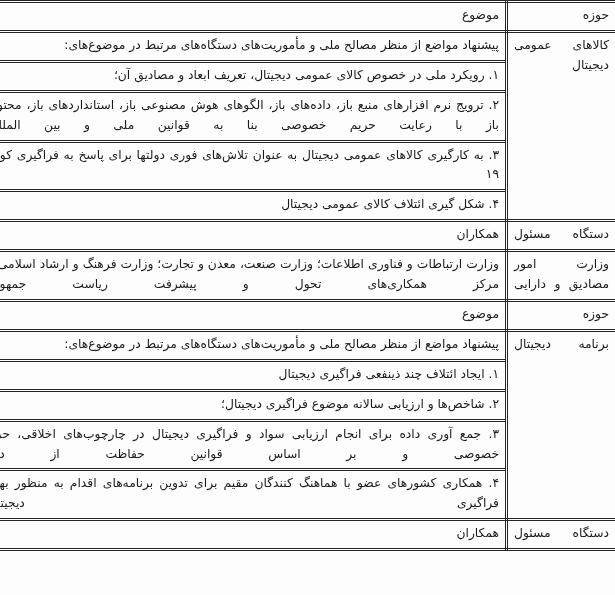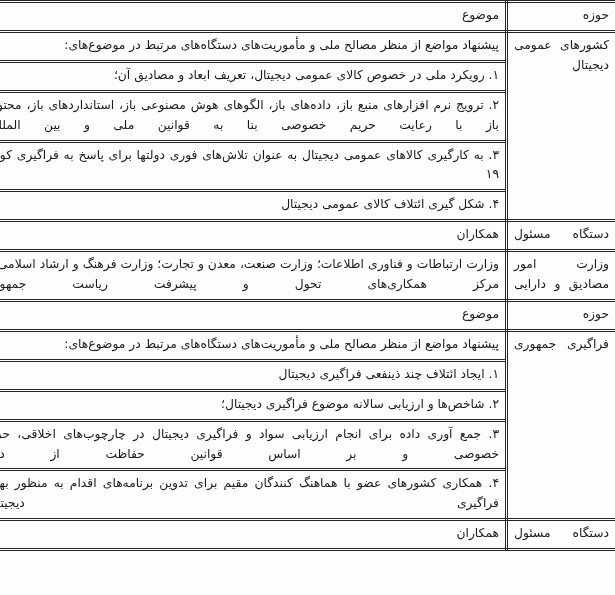--- a/index.html
+++ b/index.html
@@ -96,21 +96,21 @@
         <col class="c-subject">
       </colgroup>
       <tbody>
 
         <tr>
           <td class="header-cell">حوزه</td>
           <td class="header-cell">موضوع</td>
         </tr>
 
         <tr>
-          <td class="domain-cell" rowspan="5">کشورهای عمومی دیجیتال</td>
+          <td class="domain-cell" rowspan="5">کالاهای عمومی دیجیتال</td>
           <td class="subject-cell lead">پیشنهاد مواضع از منظر مصالح ملی و مأموریت‌های دستگاه‌های مرتبط در موضوع‌های:</td>
         </tr>
 
         <tr>
           <td class="subject-cell short">۱. رویکرد ملی در خصوص کالای عمومی دیجیتال، تعریف ابعاد و مصادیق آن؛</td>
         </tr>
         <tr>
           <td class="subject-cell">۲. ترویج نرم افزارهای منبع باز، داده‌های باز، الگوهای هوش مصنوعی باز، استانداردهای باز، محتوای باز با رعایت حریم خصوصی بنا به قوانین ملی و بین المللی؛</td>
         </tr>
         <tr>
@@ -129,21 +129,21 @@
           <td class="domain-cell">وزارت امور مصادیق و دارایی</td>
           <td class="subject-cell">وزارت ارتباطات و فناوری اطلاعات؛ وزارت صنعت، معدن و تجارت؛ وزارت فرهنگ و ارشاد اسلامی؛ و مرکز همکاری‌های تحول و پیشرفت ریاست جمهوری</td>
         </tr>
 
         <tr>
           <td class="header-cell">حوزه</td>
           <td class="header-cell">موضوع</td>
         </tr>
 
         <tr>
-          <td class="domain-cell" rowspan="5">فراگیری جمهوری</td>
+          <td class="domain-cell" rowspan="5">برنامه دیجیتال</td>
           <td class="subject-cell lead">پیشنهاد مواضع از منظر مصالح ملی و مأموریت‌های دستگاه‌های مرتبط در موضوع‌های:</td>
         </tr>
 
         <tr>
           <td class="subject-cell short">۱. ایجاد ائتلاف چند ذینفعی فراگیری دیجیتال</td>
         </tr>
         <tr>
           <td class="subject-cell short">۲. شاخص‌ها و ارزیابی سالانه موضوع فراگیری دیجیتال؛</td>
         </tr>
         <tr>

